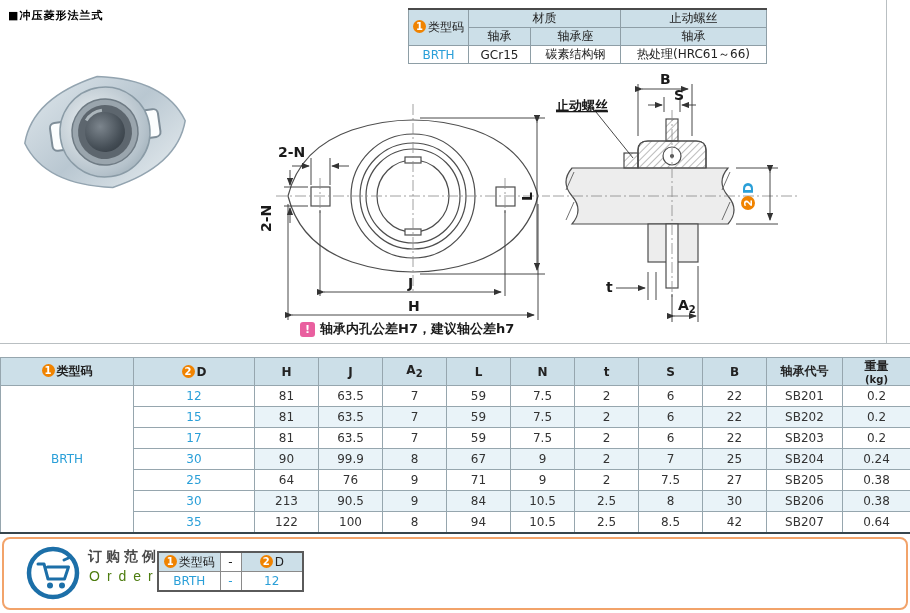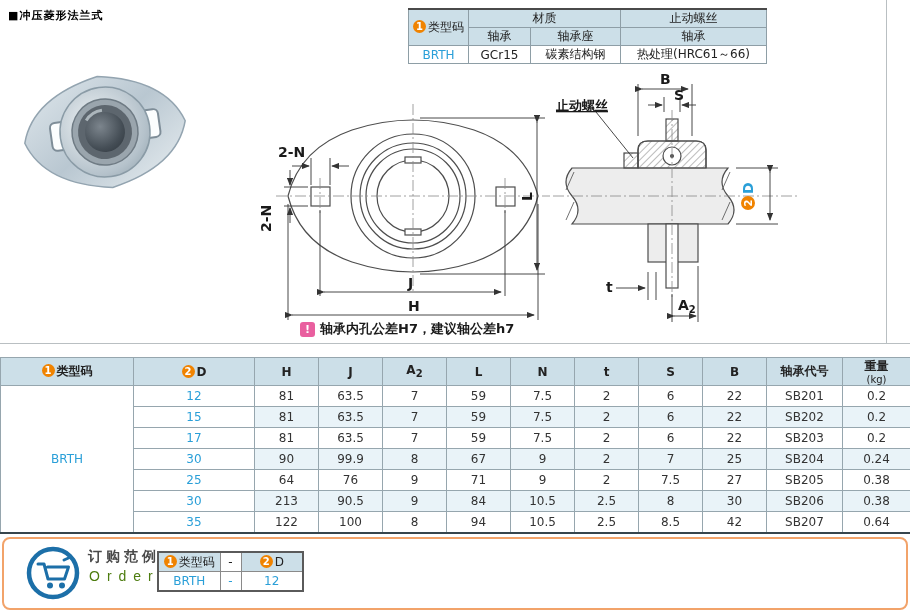--- a/index.html
+++ b/index.html
@@ -31,21 +31,21 @@
   .note{position:absolute;left:300px;top:320px;display:flex;align-items:center;font-size:13px;font-weight:bold;color:#1a1a1a;}
   .note-icon{width:15px;height:15px;border-radius:3px;background:var(--note-pink,#e95f9f);color:#fff;
              font-size:11px;line-height:15px;text-align:center;margin-right:5px;font-weight:bold;}
 
   
   .main-table{position:absolute;left:0;top:357px;width:910px;border-collapse:collapse;table-layout:fixed;
               font-size:12px;border:1px solid #5d6d75;border-bottom:2px solid #37454c;}
   .main-table th{background:var(--header-bg,#ccdfe8);border:1px solid #96a6ae;height:27px;
                  font-weight:600;color:#222;padding:0;}
   .main-table td{border:1px solid #96a6ae;height:20px;text-align:center;padding:0;color:#333;}
-  .main-table .hdr-line2{font-size:10px;font-weight:normal;line-height:10px;}
+  .main-table .hdr-line2{font-size:10px;font-weight:bold;line-height:10px;}
   .main-table td.code-cell{color:var(--link-blue,#2a9fd8);background:#fff;}
   .main-table td.d-cell{color:var(--link-blue,#2a9fd8);background:#fff;cursor:pointer;}
   .main-table tr.stripe td.val-cell{background:var(--stripe-bg,#e9f3f8);}
 
   
   .order-box{position:absolute;left:2px;top:537px;width:902px;height:69px;border:2px solid var(--order-border,#f2a36a);
              border-radius:8px;background:#fff;}
   .order-cn{position:absolute;left:84px;top:9px;font-size:14px;letter-spacing:4px;color:#4a4a4a;font-weight:600;text-align:right;}
   .order-en{position:absolute;left:85px;top:29px;font-size:14px;letter-spacing:7px;color:#4d7c0f;
             font-family:Liberation Sans, sans-serif;}

